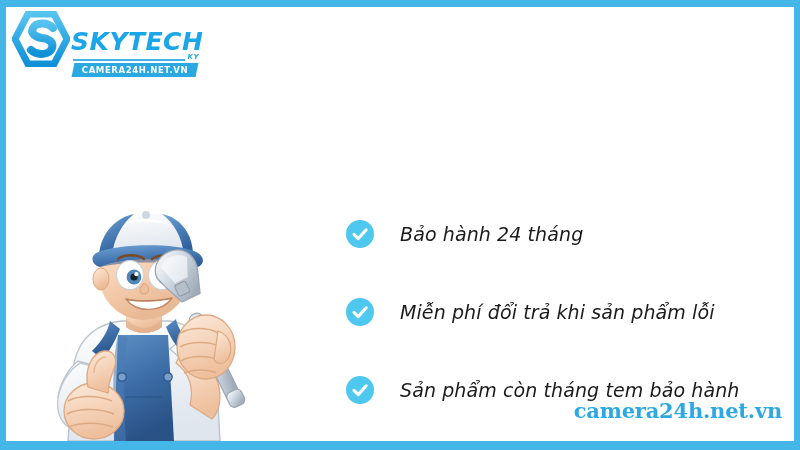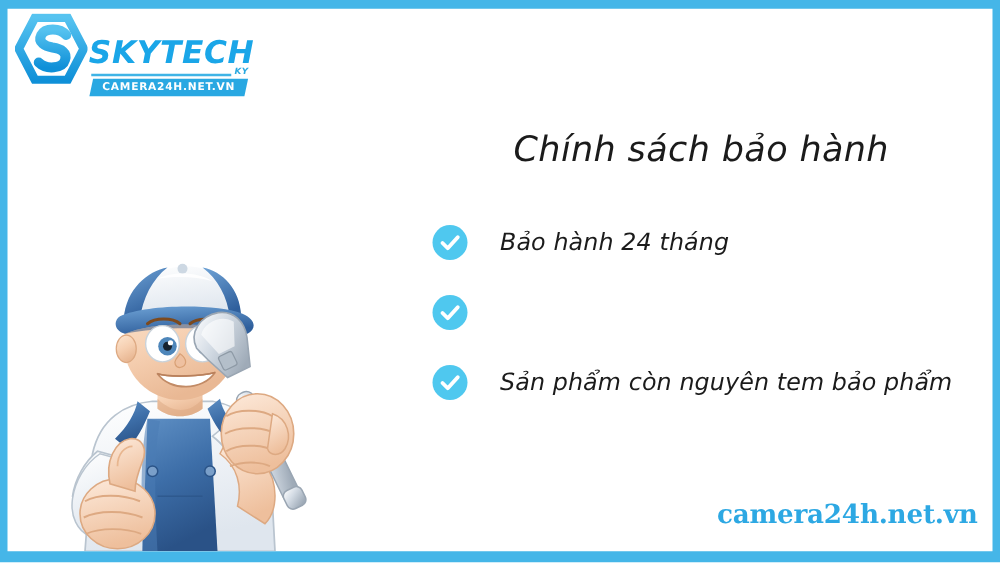--- a/index.html
+++ b/index.html
@@ -118,20 +118,21 @@
     position: absolute;
     left: 340px;
     top: 168px;
     width: 440px;
   }
   .feature-row {
     display: flex;
     align-items: center;
     height: 38px;
     margin-bottom: 18px;
+    margin-top: 40px;
   }
   .feature-check {
     flex: 0 0 28px;
     width: 28px;
     height: 28px;
     border-radius: 50%;
     background: #4fc8ef;
     position: relative;
   }
   .feature-check svg { display: block; }
@@ -193,48 +194,48 @@
       <div id="logo-wordmark">SKYTECH</div>
       <div id="logo-rule"></div>
       <div id="logo-ky">KY</div>
       <div id="logo-sub">
         <span id="logo-sub-text">CAMERA24H.NET.VN</span>
       </div>
     </div>
 
   </div>
 
-  <div id="heading">Chính sách bảo hành</div>
 
   <div id="feature-list">
 
     <div class="feature-row">
       <span class="feature-check">
         <svg width="28" height="28" viewBox="0 0 28 28" xmlns="http://www.w3.org/2000/svg">
           <path d="M8 14.4 L12.2 18.6 L20.2 9.8" fill="none" stroke="#ffffff" stroke-width="3.1" stroke-linecap="round" stroke-linejoin="round"></path>
         </svg>
       </span>
       <span class="feature-label">Bảo hành 24 tháng</span>
     </div>
 
     <div class="feature-row">
       <span class="feature-check">
         <svg width="28" height="28" viewBox="0 0 28 28" xmlns="http://www.w3.org/2000/svg">
           <path d="M8 14.4 L12.2 18.6 L20.2 9.8" fill="none" stroke="#ffffff" stroke-width="3.1" stroke-linecap="round" stroke-linejoin="round"></path>
         </svg>
       </span>
+      <span class="feature-label">Miễn phí đổi trả khi sản phẩm lỗi</span>
     </div>
 
     <div class="feature-row">
       <span class="feature-check">
         <svg width="28" height="28" viewBox="0 0 28 28" xmlns="http://www.w3.org/2000/svg">
           <path d="M8 14.4 L12.2 18.6 L20.2 9.8" fill="none" stroke="#ffffff" stroke-width="3.1" stroke-linecap="round" stroke-linejoin="round"></path>
         </svg>
       </span>
-      <span class="feature-label">Sản phẩm còn nguyên tem bảo phẩm</span>
+      <span class="feature-label">Sản phẩm còn tháng tem bảo hành</span>
     </div>
 
   </div>
 
   <div id="footer-url">camera24h.net.vn</div>
 
   <div id="mascot">
     <svg viewBox="0 0 240 240" xmlns="http://www.w3.org/2000/svg">
       <defs>
         <linearGradient id="skin" x1="0" y1="0" x2="0.4" y2="1">

